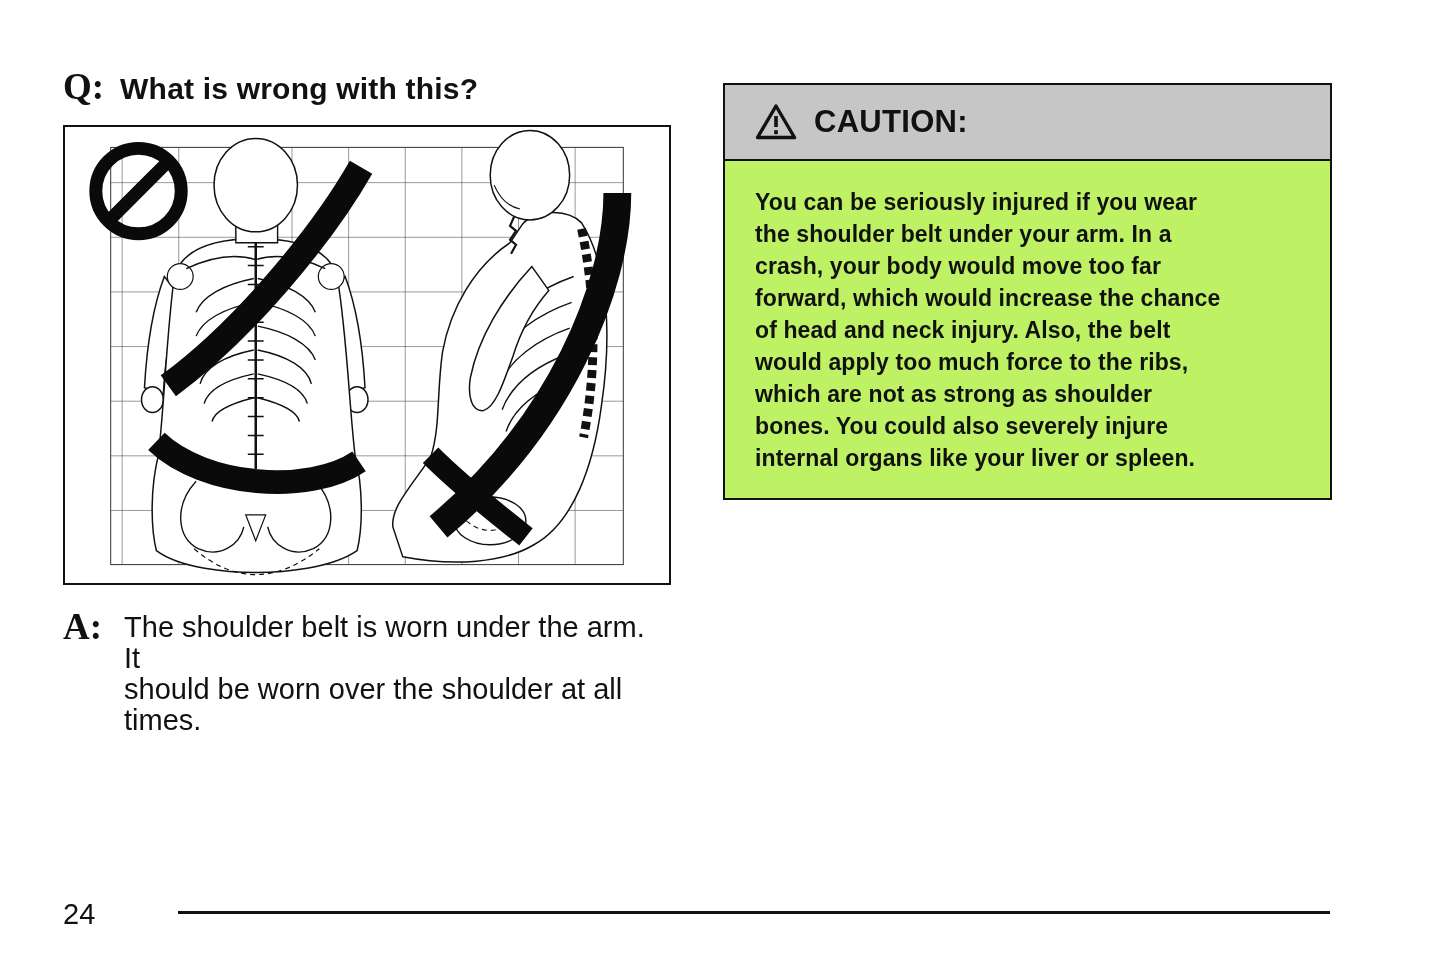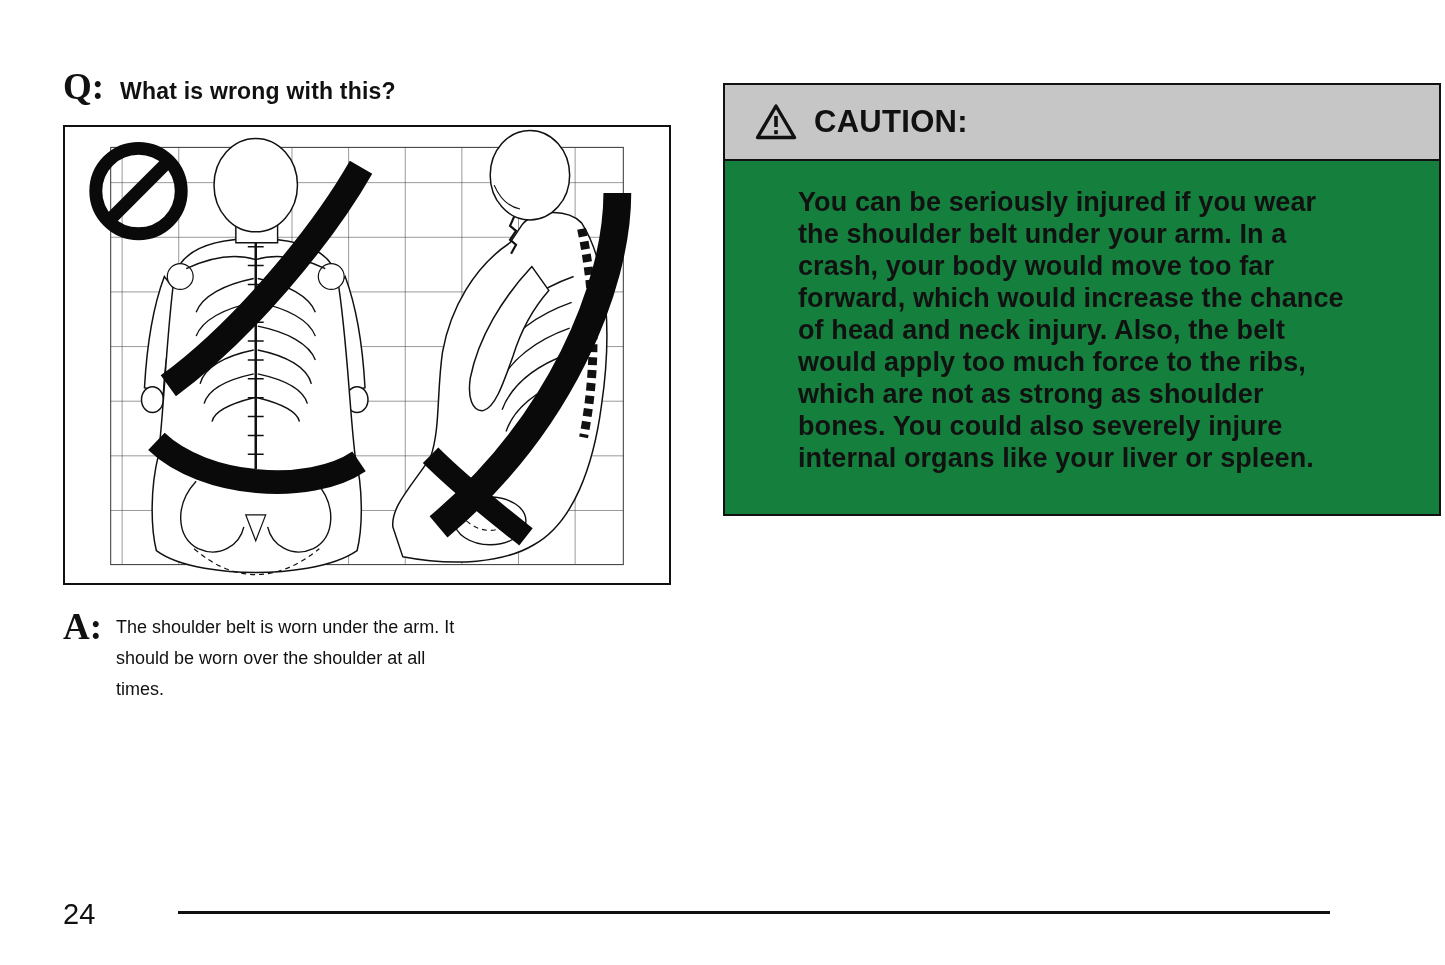--- a/index.html
+++ b/index.html
@@ -2,37 +2,37 @@
 <html><head>
 <meta charset="utf-8">
 <style>
   * { margin:0; padding:0; box-sizing:border-box; }
   html,body { width:1445px; height:965px; background:#ffffff; font-family:"Liberation Sans", sans-serif; color:#111; overflow:hidden; }
   .page { position:relative; width:1445px; height:965px; background:#fff; }
 
   
   .question-row { position:absolute; left:63px; top:68px; display:flex; align-items:baseline; gap:16px; }
   .qa-prefix { font-family:"Liberation Serif", serif; font-weight:bold; font-size:37px; line-height:1; }
-  .question-text { font-weight:bold; font-size:23px; letter-spacing:0.2px; }
+  .question-text { font-weight:bold; font-size:30px; letter-spacing:0.2px; }
 
   
   .illustration-frame { position:absolute; left:63px; top:125px; width:608px; height:460px; border:2px solid #111; background:#fff; }
   .illustration-frame svg { display:block; width:100%; height:100%; }
 
   
   .answer-row { position:absolute; left:63px; top:612px; display:flex; align-items:flex-start; gap:14px; width:590px; }
   .answer-row .qa-prefix { position:relative; top:-4px; }
-  .answer-text { font-size:18px; line-height:31px; white-space:pre-line; }
+  .answer-text { font-size:29px; line-height:31px; white-space:pre-line;margin-left:8px; }
 
   
-  .caution-box { position:absolute; left:723px; top:83px; width:718px; border:2px solid #111; background:#15803d; }
+  .caution-box { position:absolute; left:723px; top:83px; width:609px; border:2px solid #111; background:#bef264; }
   .caution-header { background:#c6c6c6; border-bottom:2px solid #111; height:76px; display:flex; align-items:center; padding-left:30px; gap:17px; }
   .caution-title { font-weight:bold; font-size:31px; letter-spacing:0.3px; }
   .warning-icon { width:42px; height:38px; display:inline-block; }
-  .caution-body { padding:25px 28px 40px 30px; font-weight:bold; font-size:27px; line-height:32px; white-space:pre-line; letter-spacing:0.1px;margin-left:43px; }
+  .caution-body { padding:25px 28px 24px 30px; font-weight:bold; font-size:23px; line-height:32px; white-space:pre-line; letter-spacing:0.1px; }
 
   
   .page-number { position:absolute; left:63px; top:898px; font-size:29px; }
   .footer-rule { position:absolute; left:178px; top:911px; width:1152px; height:3px; background:#111; }
 </style>
 </head>
 <body>
 
 <div class="page">
 

